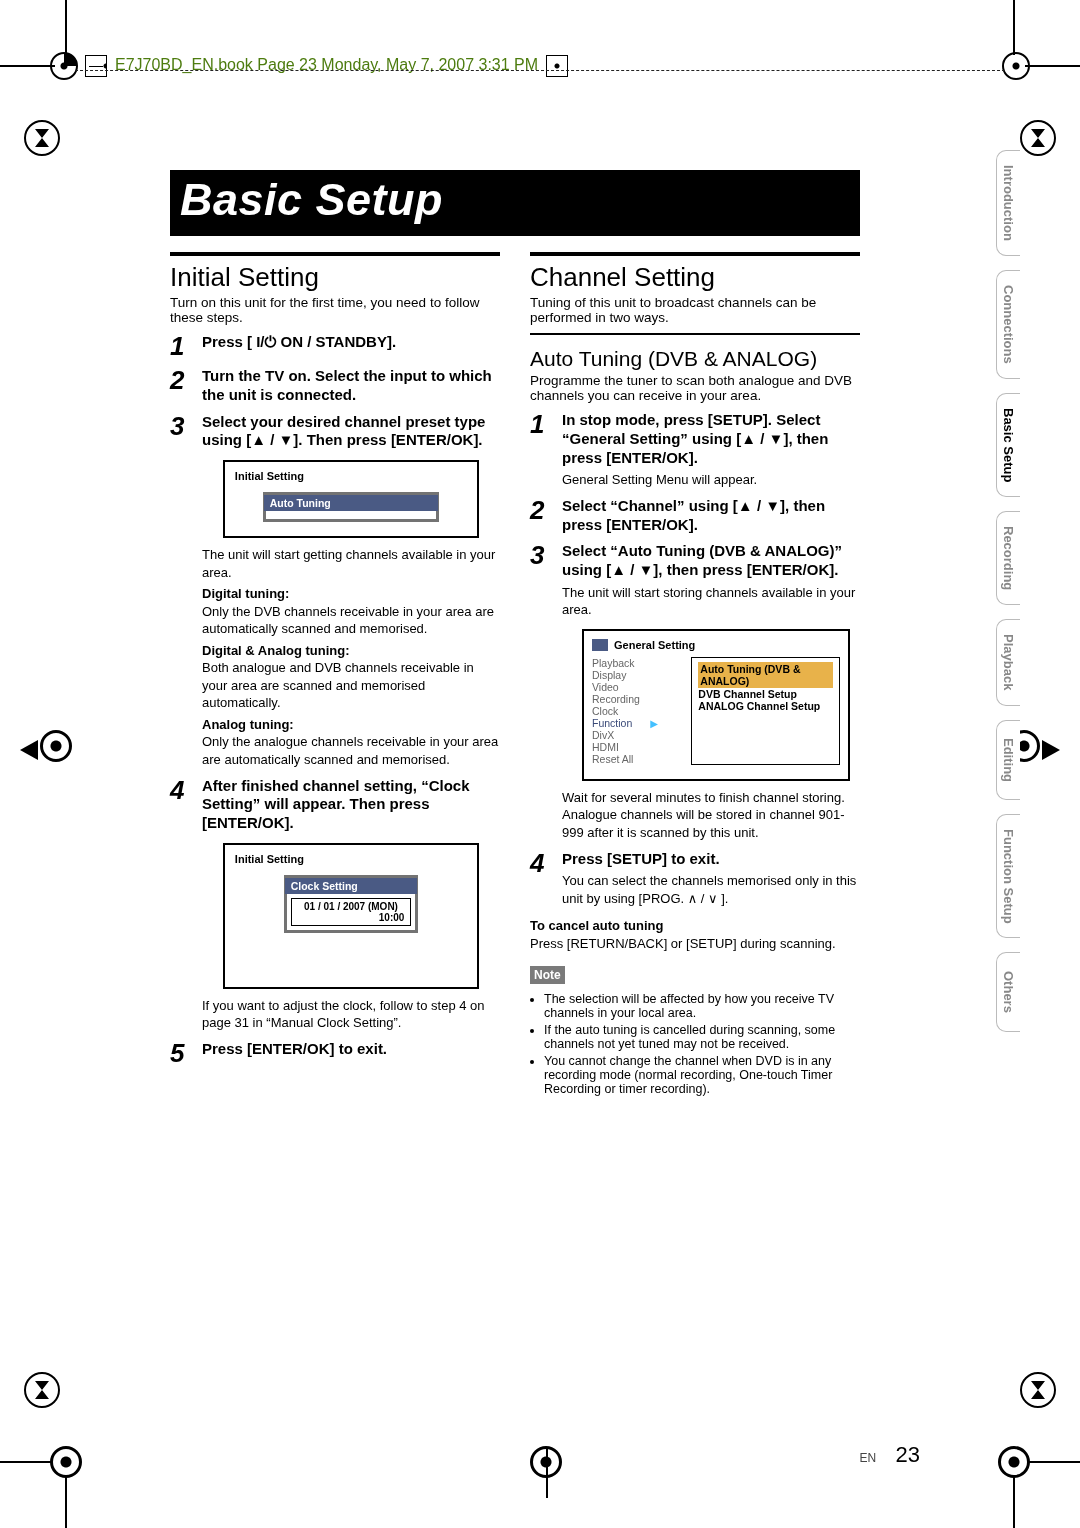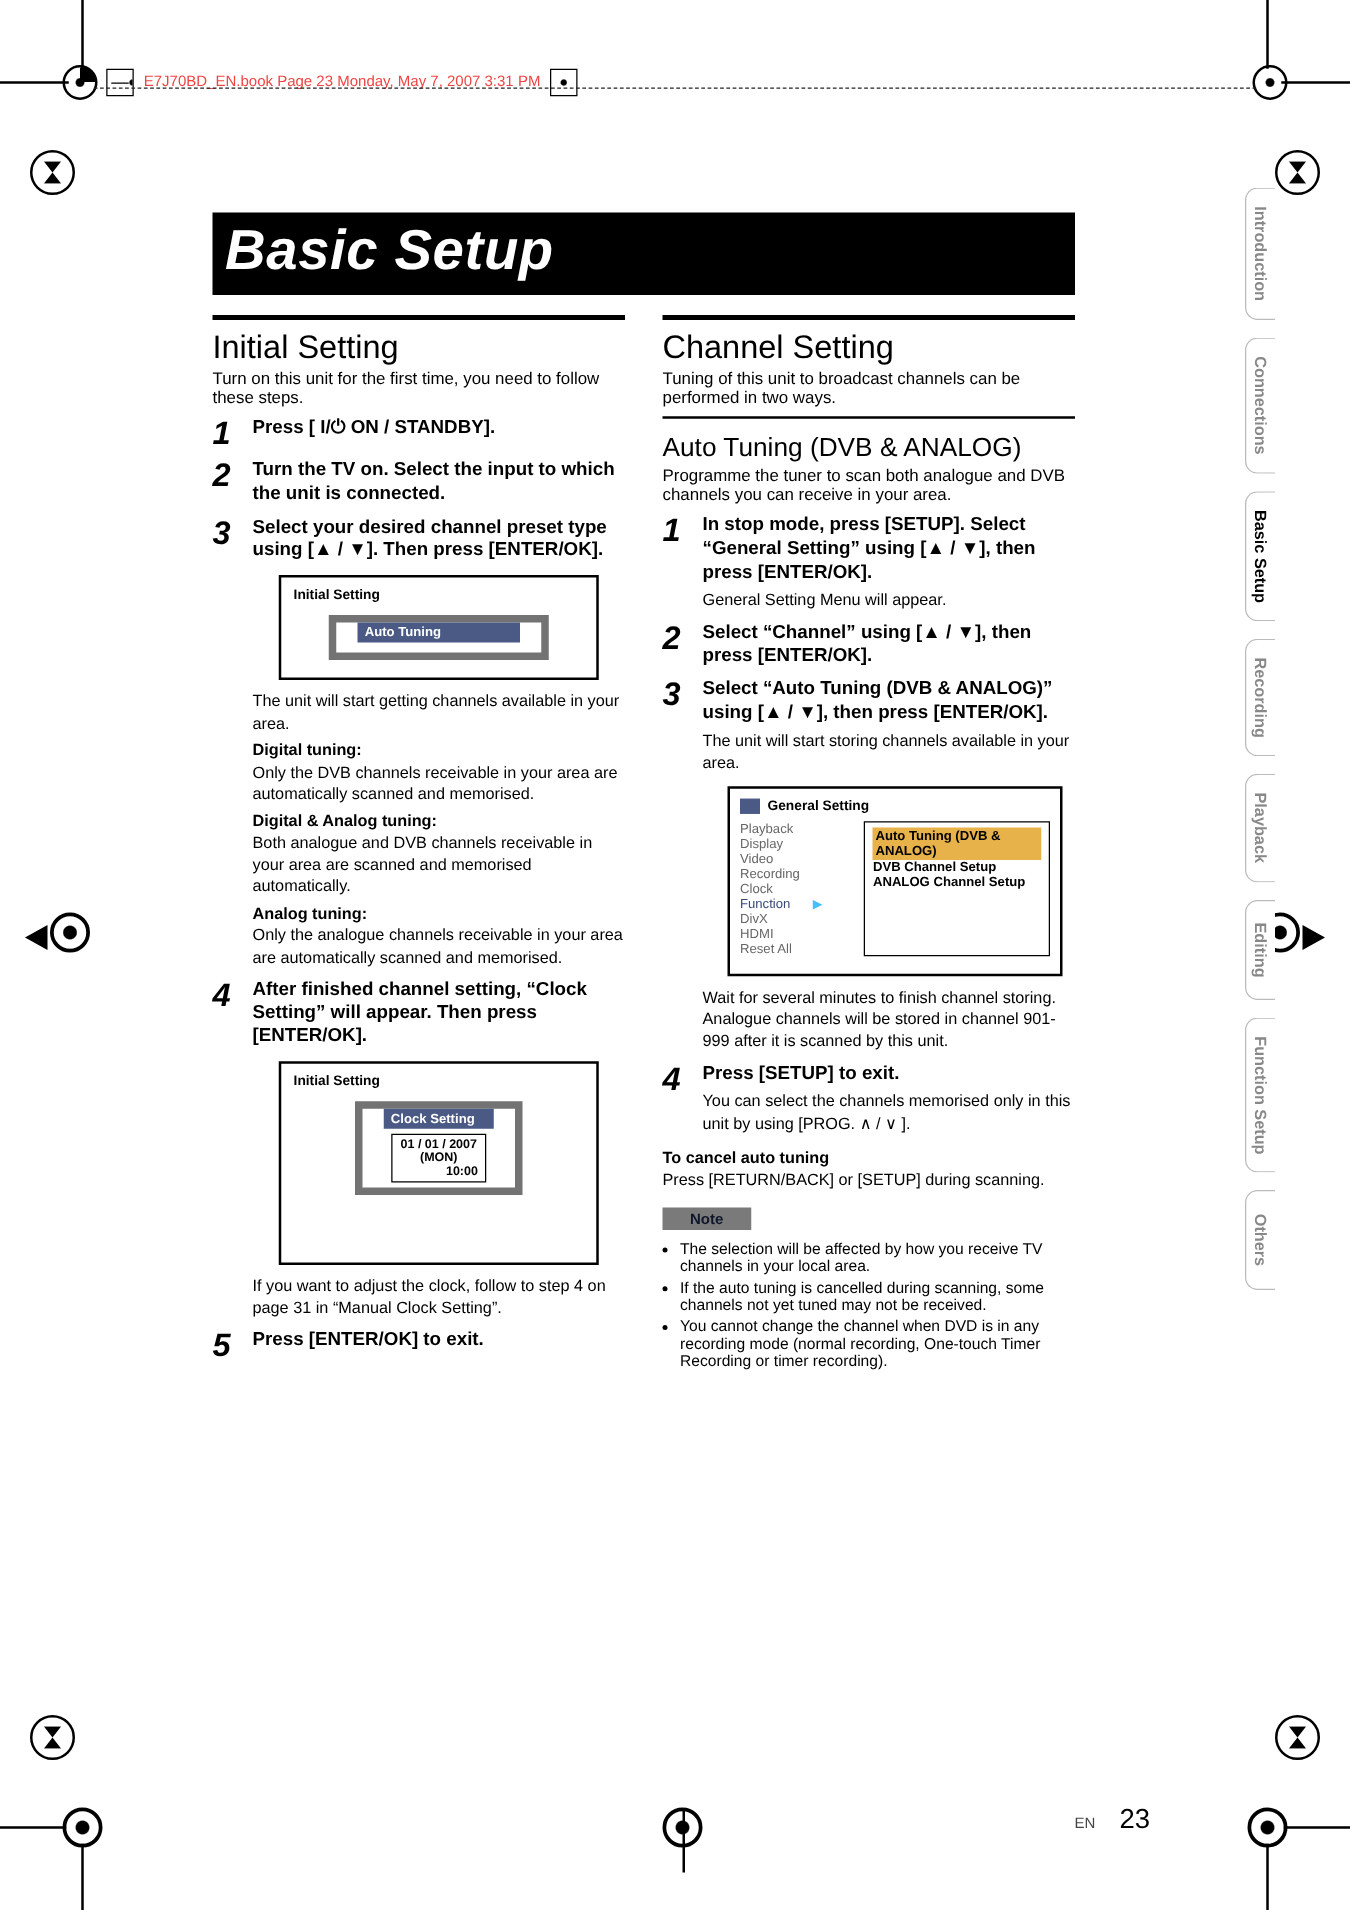--- a/index.html
+++ b/index.html
@@ -43,21 +43,21 @@
     position:absolute;
     width:36px;height:36px;border:2px solid #000;border-radius:50%;
     display:flex;align-items:center;justify-content:center;
   }
   .glyphring::before{content:"";display:block;width:14px;height:18px;background:#000;clip-path:polygon(0 0,100% 0,50% 50%,100% 100%,0 100%,50% 50%);}
 
   
   .header-strip {
     position:absolute;
     top:55px; left:85px;
-    font-size:12px; color:#ef4444;
+    font-size:16px; color:#4d7c0f;
   }
   .header-line::before{
     content:""; display:inline-block; width:20px; height:20px;
     border:1px solid #000; margin-right:8px; vertical-align:middle;
     background:
       linear-gradient(#000,#000) center/14px 1px no-repeat,
       radial-gradient(circle at right center,#000 2px,transparent 3px);
   }
   .header-line::after{
     content:""; display:inline-block;width:20px;height:20px;
@@ -111,39 +111,39 @@
   h3.sub { font-size:21px; font-weight:400; margin:12px 0 2px 0; }
 
   ol.steps { list-style:none; padding:0; margin:0;}
   ol.steps > li { display:flex; gap:8px; margin:6px 0 8px 0;}
   ol.steps > li .num { font-size:26px; font-weight:800; font-style:italic; line-height:1; min-width:24px;}
   ol.steps > li .step-body { flex:1; }
   .step-title { font-size:15px; font-weight:700; line-height:1.25;}
   .step-text  { font-size:13px; margin:4px 0 0 0; line-height:1.35;}
 
   .callout-note {
-    display:inline-block; background:#7a7a7a; color:#0f172a;
-    font-size:12px; font-weight:600; padding:2px 22px; margin:14px 0 4px 0;
+    display:inline-block; background:#7a7a7a; color:#ffffff;
+    font-size:12px; font-weight:600; padding:2px 4px; margin:14px 0 4px 0;
   }
   ul.bullets { margin:4px 0 0 14px; padding:0; font-size:12.5px;}
   ul.bullets li { margin-bottom:3px;}
 
   
   .osd {
     margin:10px auto 8px auto;
     width:86%;
     border:2px solid #000;
     font-size:11px;
     padding:8px 10px 14px 10px;
     background:#fff;
   }
   .osd .osd-title { font-weight:700; margin-bottom:10px;}
   .osd .inner-box {
-    border:6px solid #737373; margin:0 auto; width:76%;
-    padding:4px 23px;
+    border:3px solid #737373; margin:0 auto; width:76%;
+    padding:4px 4px;
   }
   .osd .inner-title {
     background:#4a5a84; color:#fff; font-weight:700;
     padding:2px 6px; margin:-4px -6px 4px -6px; font-size:10.5px;
   }
   .osd .inner-body { font-size:10px; font-weight:700;}
   .osd .radio-list { border:1px solid #000; padding:2px; margin-top:4px; text-align:center; font-weight:700; font-size:10px;}
   .osd .radio-list .sel { background:#e8b24a;}
   .osd .clock { border:1px solid #000; margin-top:2px; padding:2px 6px; text-align:right; font-size:10px; font-weight:700;}
 

